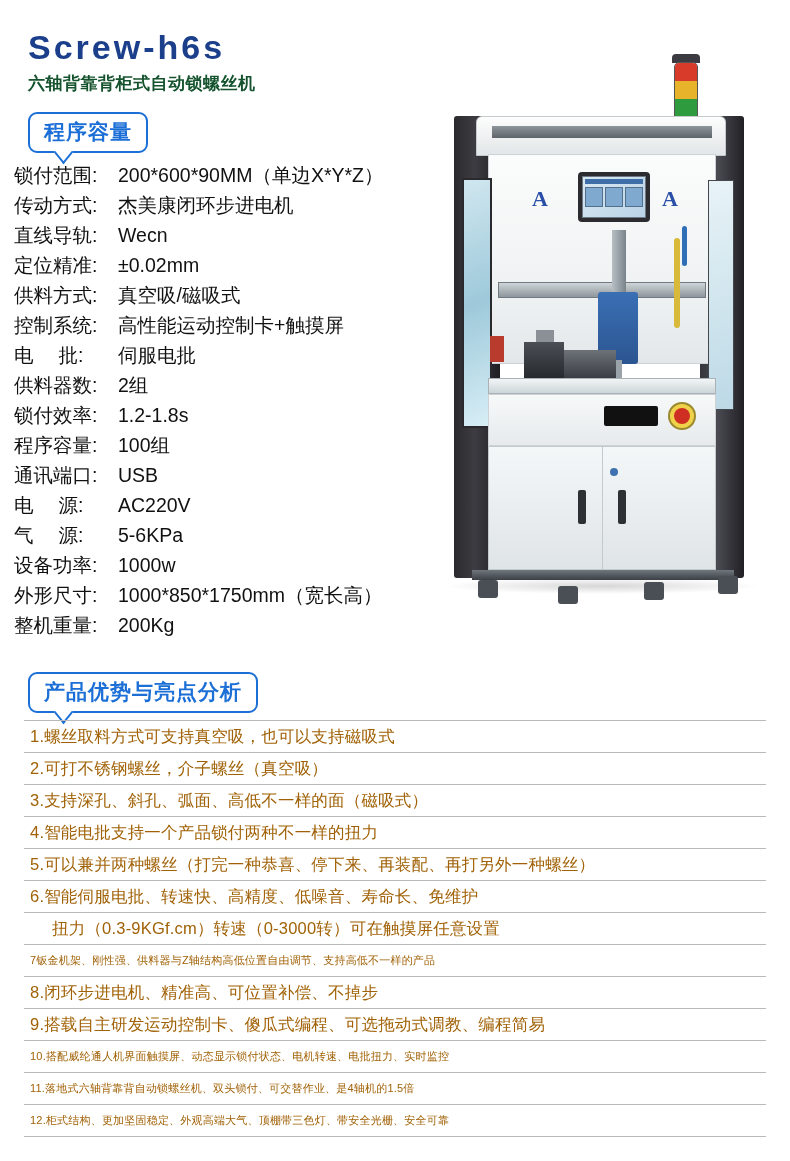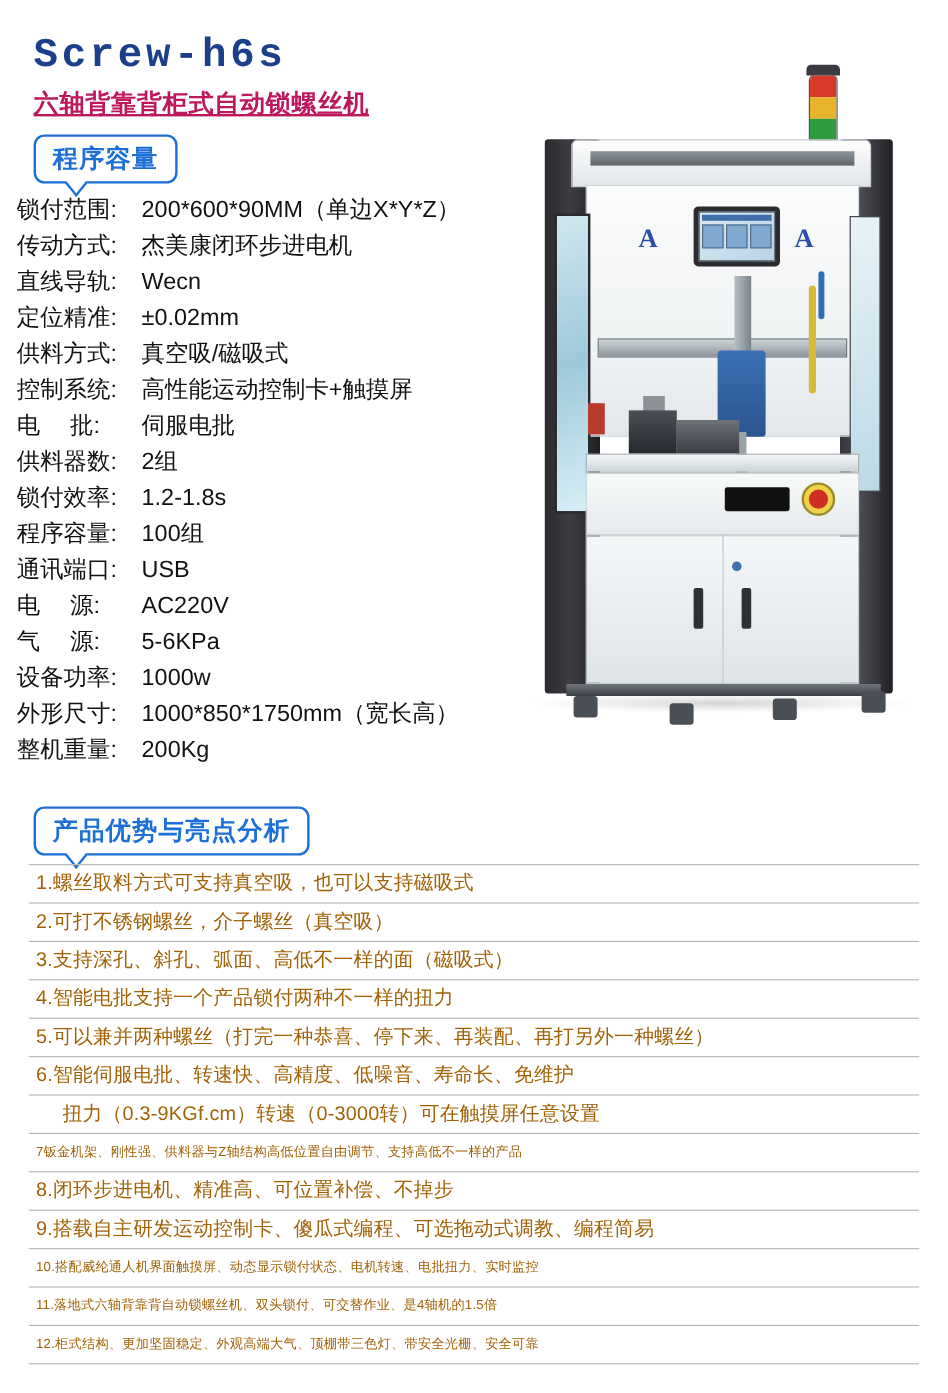--- a/index.html
+++ b/index.html
@@ -21,29 +21,28 @@
   }
 
   
   .title-block { position: absolute; left: 28px; top: 30px; }
   .main-title {
     font-size: 34px;
     font-weight: bold;
     color: #1b3f8b;
     letter-spacing: 3px;
     line-height: 1.05;
-    font-family: Liberation Mono, monospace;
+    font-family: Liberation Sans, sans-serif;
   }
   .sub-title {
-    font-size: 21px;
+    font-size: 17px;
     font-weight: bold;
-    color: #be185d;
+    color: #14532d;
     letter-spacing: 0.5px;
     margin-top: 6px;
-    text-decoration: underline;
   }
 
   
   .tag {
     position: relative;
     display: inline-block;
     border: 2px solid #1b6fd6;
     border-radius: 9px;
     padding: 4px 14px 5px 14px;
     color: #1b6fd6;

